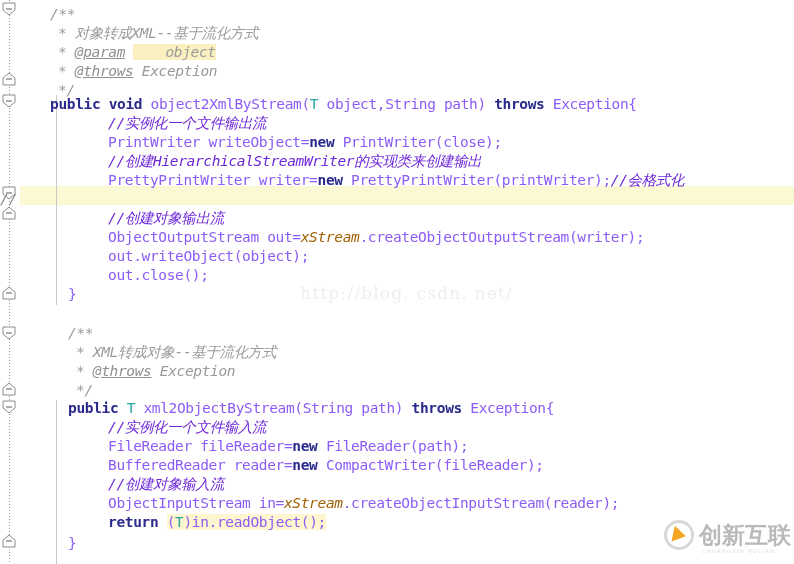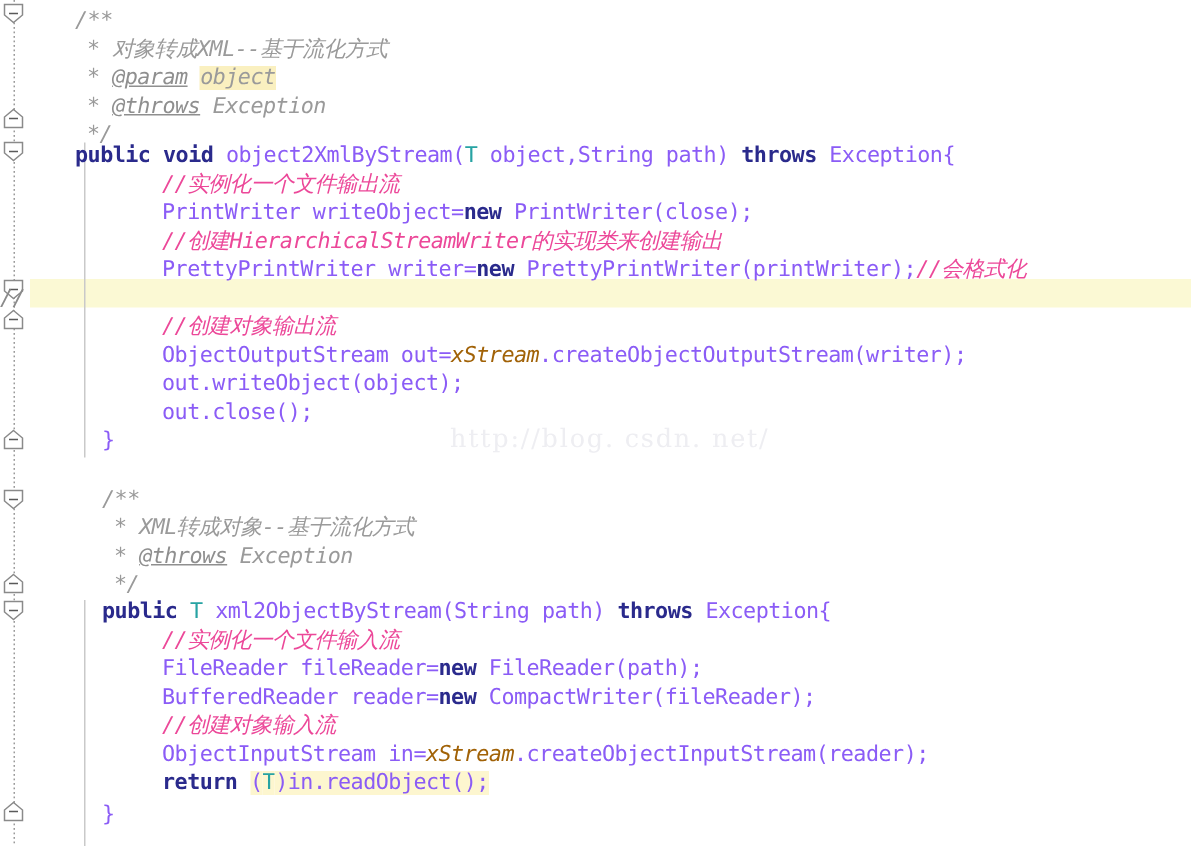--- a/index.html
+++ b/index.html
@@ -85,27 +85,27 @@
     line-height: 19px;
     white-space: pre;
     font-size: 14.5px;
     font-family: "DejaVu Sans Mono", "Liberation Mono", monospace;
     letter-spacing: -0.35px;
     z-index: 2;
     color: #000000;
   }
   .kw2      { color: #2a2a8c; font-weight: bold; }
   .plain    { color: #8b5cf6; }
-  .cmt      { color: #ec4899; font-style: italic; }
+  .cmt      { color: #6d28d9; font-style: italic; }
   .cmt-doc  { color: #9a9a9a; font-style: italic; }
   .doctag   { color: #8f8f8f; font-style: italic; text-decoration: underline; }
   .cmt-hl   { color: #8a8a8a; font-style: italic; }
   .typevar  { color: #27a3a3; }
   .field    { color: #a16207; font-style: italic; }
-  .hl-token { background: #faf0c0; }
+  .hl-token { background: #faf0c0; padding-left: 32px; }
   .hl-occ   { background: #fdf6cf; }
 
   
   .wm-url {
     position: absolute;
     font-family: "DejaVu Serif", "Liberation Serif", serif;
     font-size: 17px;
     color: #eeeef2;
     letter-spacing: 1.2px;
     z-index: 5;
@@ -260,16 +260,23 @@
       <div class="line" style="top: 437px; left: 88px;"><span class="plain">FileReader fileReader=</span><span class="kw2">new</span><span class="plain"> FileReader(path);</span></div>
       <div class="line" style="top: 456px; left: 88px;"><span class="plain">BufferedReader reader=</span><span class="kw2">new</span><span class="plain"> CompactWriter(fileReader);</span></div>
       <div class="line" style="top: 475px; left: 88px;"><span class="cmt">//创建对象输入流</span></div>
       <div class="line" style="top: 494px; left: 88px;"><span class="plain">ObjectInputStream in=</span><span class="field">xStream</span><span class="plain">.createObjectInputStream(reader);</span></div>
       <div class="line" style="top: 513px; left: 88px;"><span class="kw2">return</span><span class="plain"> </span><span class="plain hl-occ">(</span><span class="typevar hl-occ">T</span><span class="plain hl-occ">)in.readObject();</span></div>
       <div class="line" style="top: 534px; left: 48px;"><span class="plain">}</span></div>
     </div>
 
   <div class="wm-url" style="left: 300px; top: 283px;">http://blog. csdn. net/</div>
 
+  <div id="logo" style="left: 664px; top: 520px;">
+    <div class="mark">
+      <span class="gap"></span>
+    </div>
+    <div class="cn">创新互联</div>
+    <div class="sub">CHUANGXIN HULIAN</div>
+  </div>
 
 <div class="row-highlight" style="top: 186px;"></div>
     <div class="line" style="top: 190px; left: 0px; width: 20px; z-index: 5;"><span class="cmt-hl">//</span></div>
   </div>
 
 </body></html>

